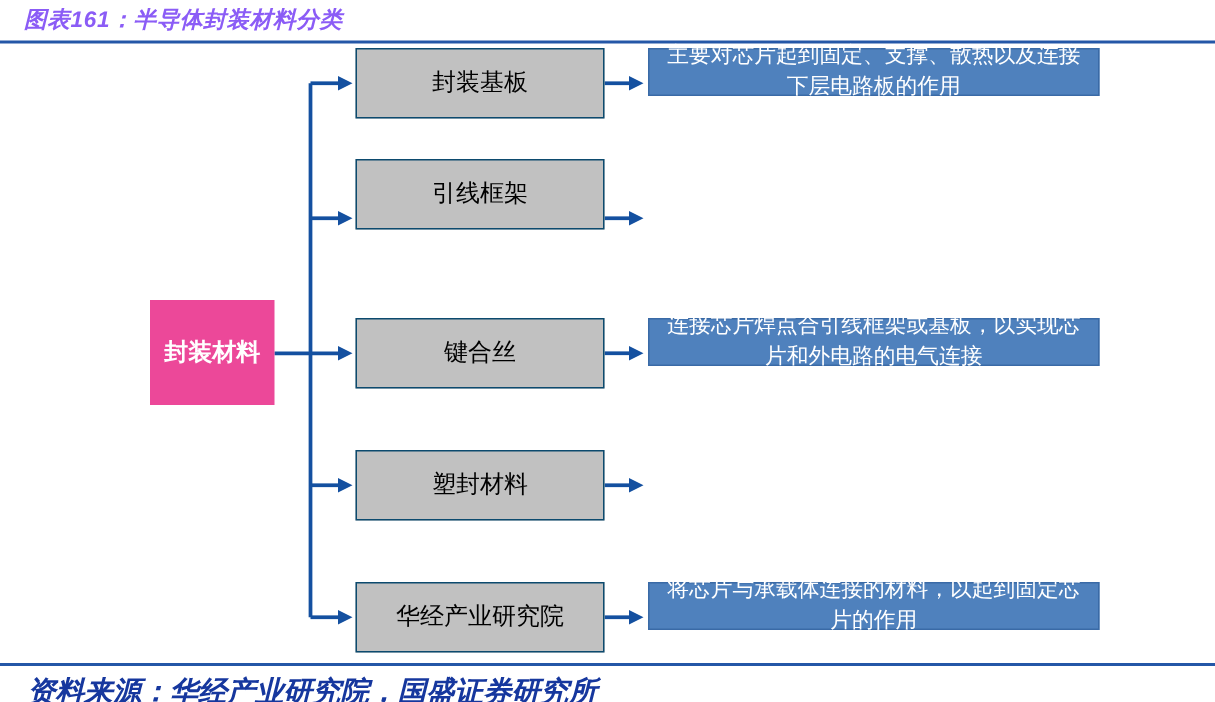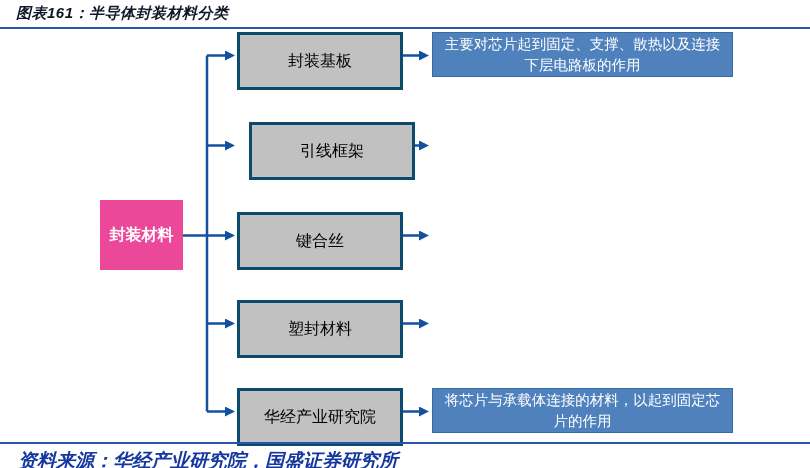--- a/index.html
+++ b/index.html
@@ -11,21 +11,21 @@
     background: #ffffff;
     overflow: hidden;
   }
   .figure-title {
     position: absolute;
     left: 16px;
     top: 4px;
     font-size: 15px;
     font-weight: bold;
     font-style: italic;
-    color: #0f172a;
+    color: #8b5cf6;
     letter-spacing: 0.5px;
     white-space: nowrap;
   }
   .rule-top {
     position: absolute;
     left: 0; top: 27px;
     width: 810px; height: 2px;
     background: #2457a7;
   }
   .rule-bottom {
@@ -54,49 +54,49 @@
     font-weight: bold;
     display: flex;
     align-items: center;
     justify-content: center;
     text-align: center;
     box-sizing: border-box;
   }
   .cat-box {
     position: absolute;
     left: 237px;
-    width: 166px; height: 58px;
+    width: 166px; height: 47px;
     background: #c1c1c1;
-    border: 3px solid #0c4a6e;
+    border: 1px solid #0c4a6e;
     color: #000000;
     font-size: 16px;
     display: flex;
     align-items: center;
     justify-content: center;
     text-align: center;
     box-sizing: border-box;
   }
   .desc-box {
     position: absolute;
     left: 432px;
-    width: 301px; height: 45px;
+    width: 301px; height: 32px;
     background: #4f81bd;
     border: 1px solid #3a6aa6;
     color: #ffffff;
     font-size: 14.5px;
     line-height: 1.42;
     display: flex;
     align-items: center;
     justify-content: center;
     text-align: center;
     box-sizing: border-box;
     padding: 0 8px;
   }
   .row-1 { top: 32px; }
-  .row-2 { top: 122px; margin-left: 12px; }
+  .row-2 { top: 106px; }
   .row-3 { top: 212px; }
   .row-4 { top: 300px; }
   .row-5 { top: 388px; }
   .connectors {
     position: absolute;
     left: 0; top: 0;
     width: 810px; height: 468px;
     pointer-events: none;
   }
 </style>
@@ -138,20 +138,23 @@
     <span>主要对芯片起到固定、支撑、散热以及连接下层电路板的作用</span>
   </div>
 
   <div class="cat-box row-2">
     <span>引线框架</span>
   </div>
 
   <div class="cat-box row-3">
     <span>键合丝</span>
   </div>
+  <div class="desc-box row-3">
+    <span>连接芯片焊点合引线框架或基板，以实现芯片和外电路的电气连接</span>
+  </div>
 
   <div class="cat-box row-4">
     <span>塑封材料</span>
   </div>
 
   <div class="cat-box row-5">
     <span>华经产业研究院</span>
   </div>
   <div class="desc-box row-5">
     <span>将芯片与承载体连接的材料，以起到固定芯片的作用</span>

